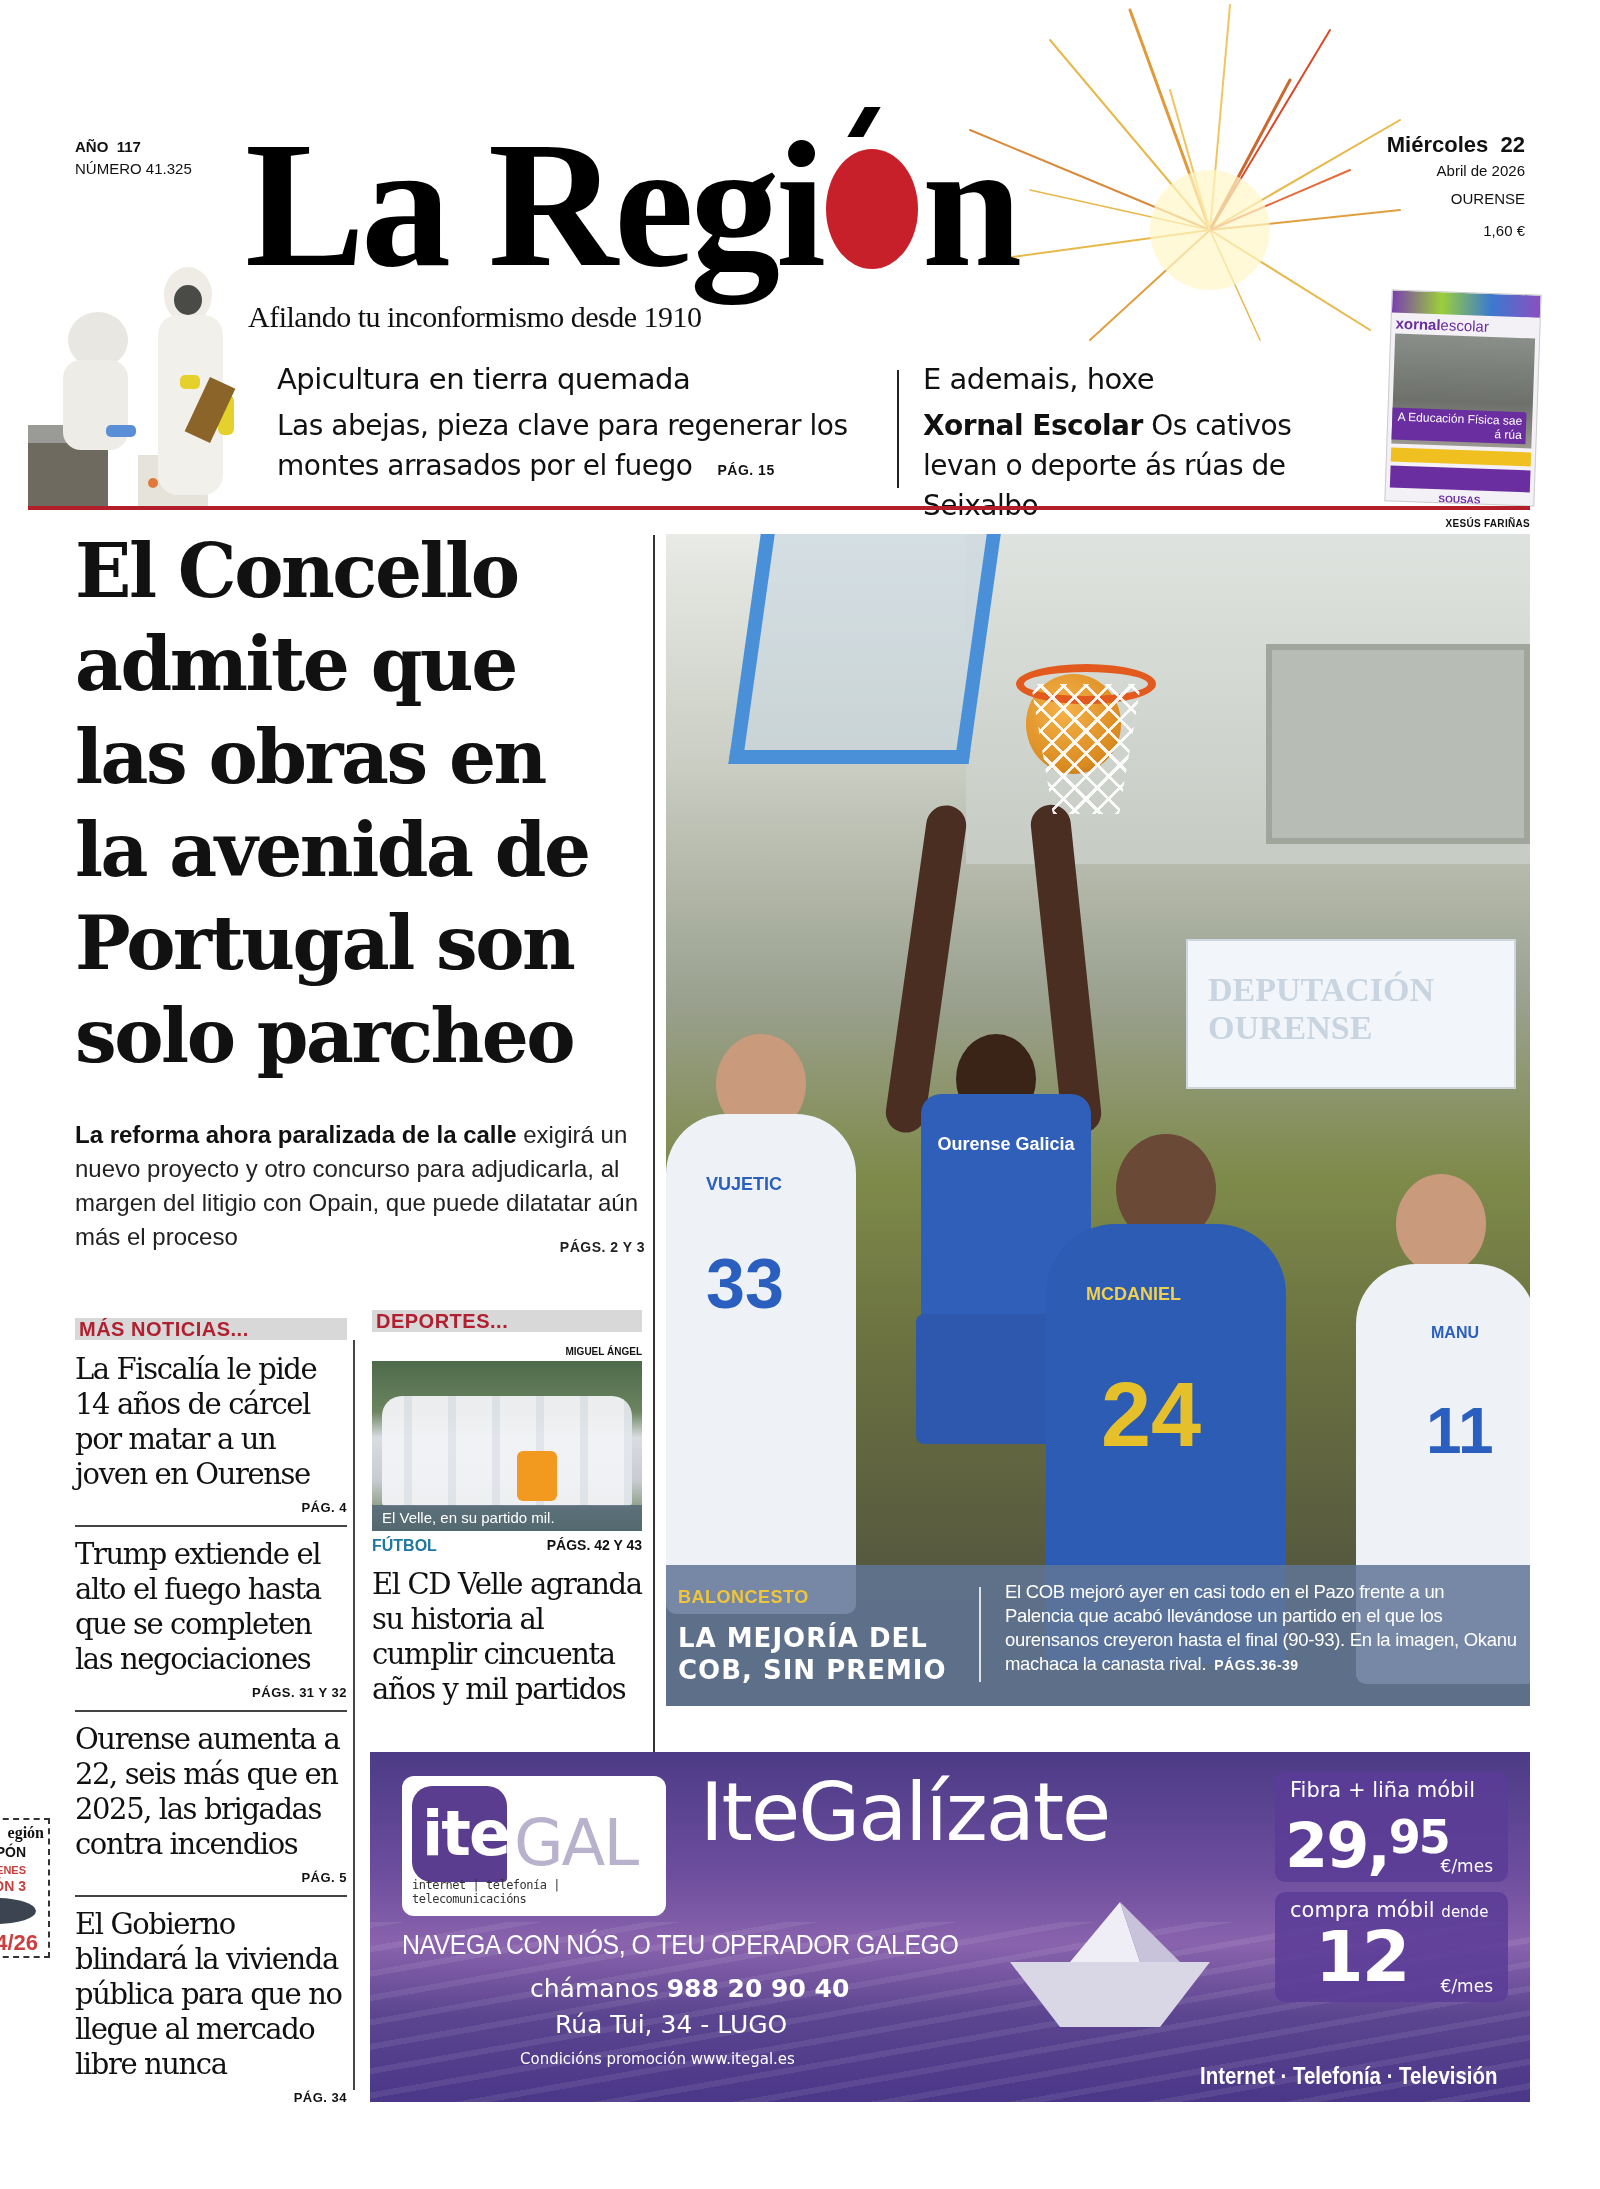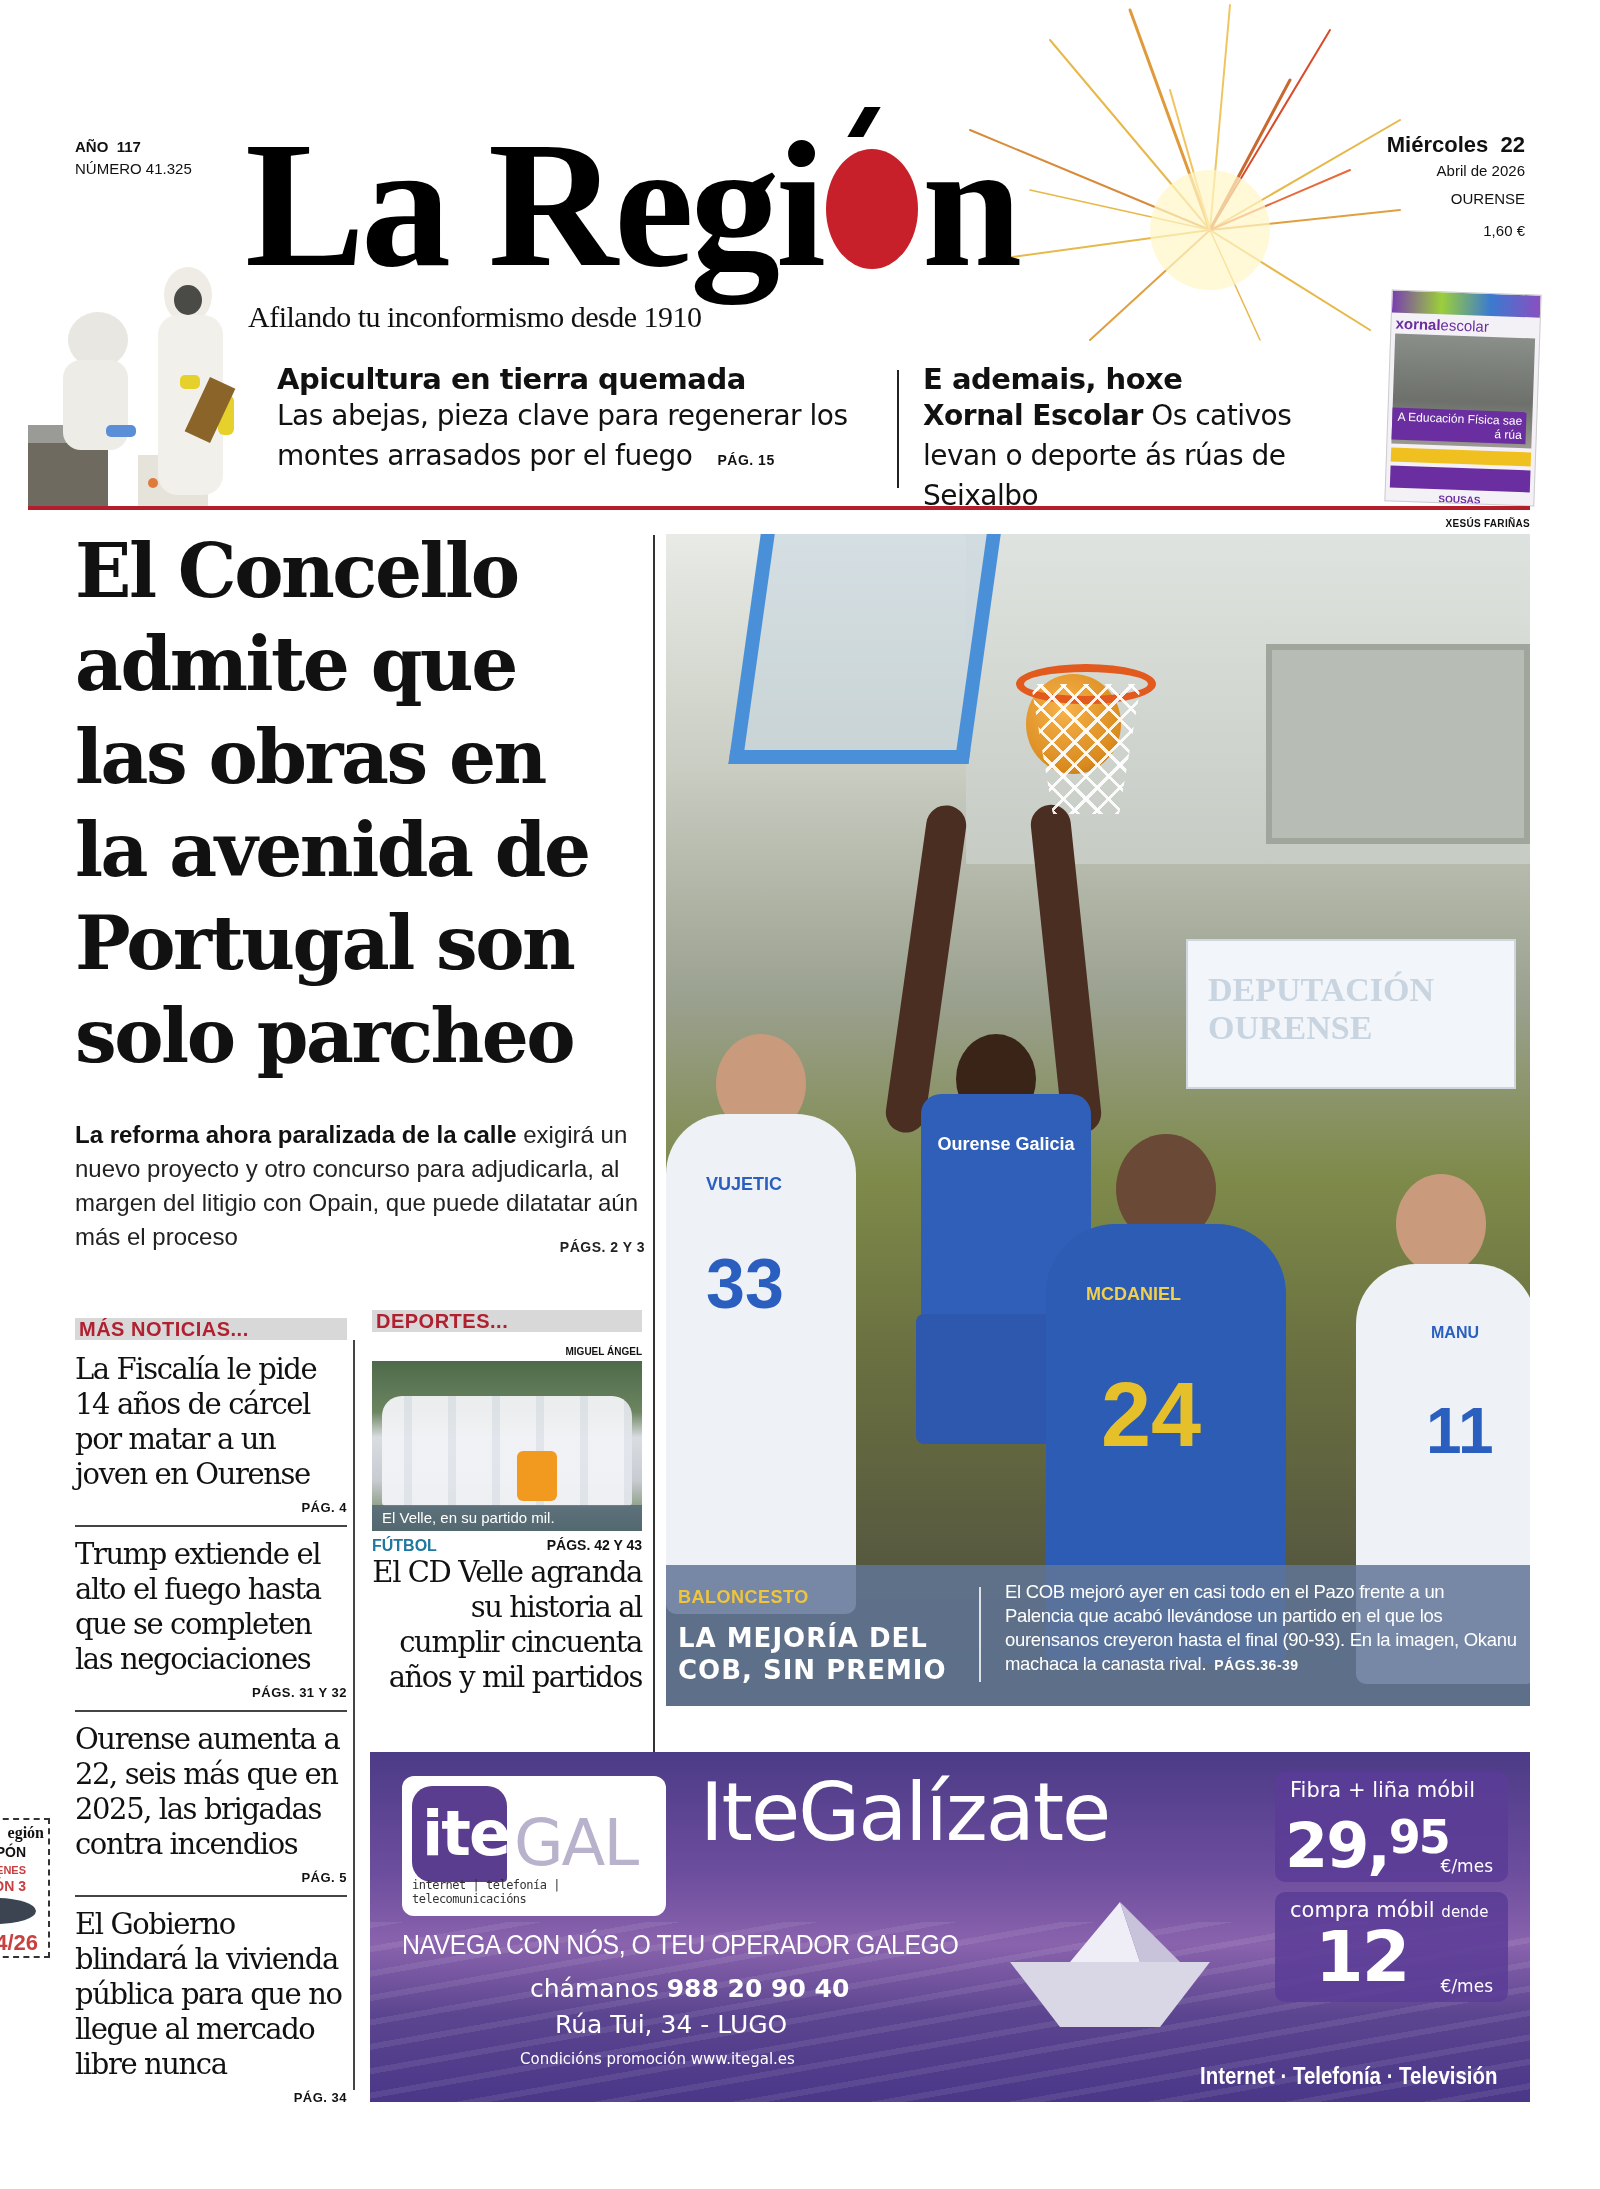--- a/index.html
+++ b/index.html
@@ -21,21 +21,21 @@
                vertical-align: baseline; margin: 0 4px -4px 4px; position: relative; }
   .logo .dot::before { content: ""; position: absolute; left: 30px; top: -42px; width: 16px; height: 30px;
                background: #000; transform: skewX(-30deg); }
   .tagline { left: 248px; top: 300px; font-family: "Liberation Serif", serif; font-size: 30px; color: #111;
              letter-spacing: -0.5px; }
 
   .beekeepers { left: 28px; top: 255px; width: 225px; height: 252px; }
 
   .teaser { font-family: "DejaVu Sans", sans-serif; }
   .teaser-left { left: 277px; top: 362px; width: 610px; }
-  .teaser h3 { font-size: 29px; font-weight: 700; letter-spacing: -0.5px; }
+  .teaser h3 { font-size: 29px; font-weight: 400; letter-spacing: -0.5px; margin-bottom: 10px; }
   .teaser p { font-size: 28px; line-height: 40px; font-weight: 400; letter-spacing: -0.5px; }
   .pag { font-family: "Liberation Sans", sans-serif; font-weight: 700; font-size: 14px; letter-spacing: 0.5px; }
   .teaser-divider { left: 897px; top: 370px; width: 2px; height: 118px; background: #222; }
   .teaser-right { left: 923px; top: 362px; width: 450px; }
 
   .xornal-cover { left: 1388px; top: 292px; width: 150px; height: 212px; transform: rotate(2deg);
                   background: #f3f0f6; border: 1px solid #ccc; overflow: hidden; }
   .xornal-cover .band { height: 22px; background: linear-gradient(90deg,#7a3fb0,#9bcf3a,#3b7ad0,#8a4fc0); }
   .xornal-cover .title { font-size: 15px; font-weight: 700; color: #6a2ea0; padding: 2px 4px; }
   .xornal-cover .title span { font-weight: 400; }
@@ -113,21 +113,21 @@
   .dep-credit { text-align: right; font: 700 10px "Liberation Sans", sans-serif; margin: 14px 0 4px; }
   .dep-photo { height: 170px; position: relative; overflow: hidden;
                background: linear-gradient(#4d6a4a 0%, #6c8560 30%, #d9dde2 45%, #c8ccd2 70%, #5e7a48 100%); }
   .dep-photo .players { position: absolute; left: 10px; right: 10px; top: 35px; height: 110px;
                         background: repeating-linear-gradient(90deg, #f2f3f6 0 22px, #e2e6ec 22px 30px, #f2f3f6 30px 44px); border-radius: 20px 20px 4px 4px; opacity: 0.95; }
   .dep-photo .keeper { position: absolute; left: 145px; top: 90px; width: 40px; height: 50px; background: #f29a1f; border-radius: 6px; }
   .dep-photo .caption { position: absolute; left: 0; right: 0; bottom: 0; height: 26px; background: rgba(80,100,120,0.8); color: #fff; font-size: 15px; line-height: 26px; padding-left: 10px; }
   .dep-meta { display: flex; justify-content: space-between; margin-top: 6px; }
   .dep-kicker { color: #1e78a0; font: 900 16px "Liberation Sans", sans-serif; }
   .dep-pag { font: 700 14px "Liberation Sans", sans-serif; }
-  .dep-title { margin-top: 0; text-align: right; }
+  .dep-title { margin-top: 12px; }
 
   
   .coupon { left: -90px; top: 1818px; width: 140px; height: 140px; border: 2px dashed #333; background: #fff; overflow: hidden; }
   .coupon .l1 { position: absolute; right: 4px; top: 4px; font: 700 16px "Liberation Serif", serif; }
   .coupon .l2 { position: absolute; right: 22px; top: 24px; font: 900 14px "Liberation Sans", sans-serif; }
   .coupon .l3 { position: absolute; right: 22px; top: 44px; font: 700 11px "Liberation Sans", sans-serif; color: #c84040; }
   .coupon .l4 { position: absolute; right: 22px; top: 58px; font: 700 14px "Liberation Sans", sans-serif; color: #c84040; }
   .coupon .pan { position: absolute; right: 12px; top: 78px; width: 80px; height: 26px; background: #3c4452; border-radius: 50%; }
   .coupon .l5 { position: absolute; right: 10px; top: 110px; font: 900 22px "Liberation Sans", sans-serif; color: #c84040; }
 

